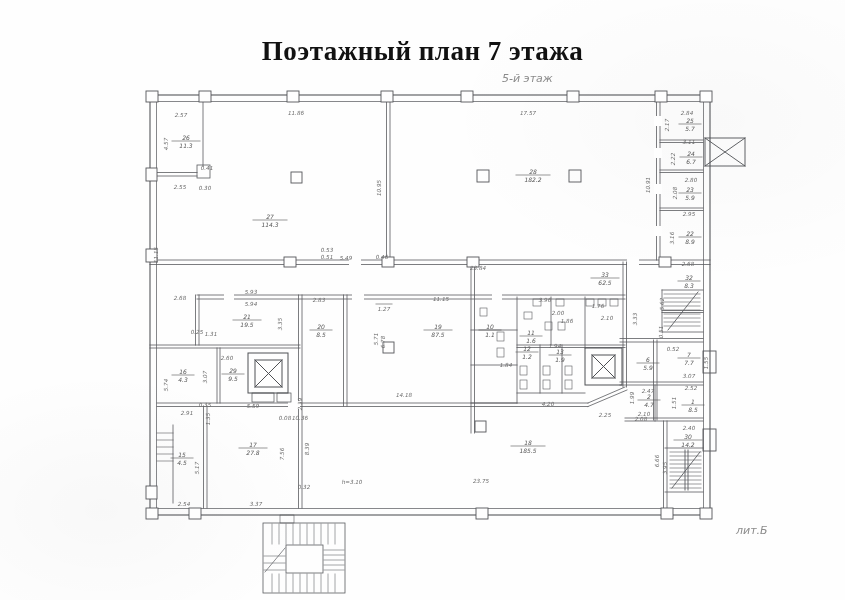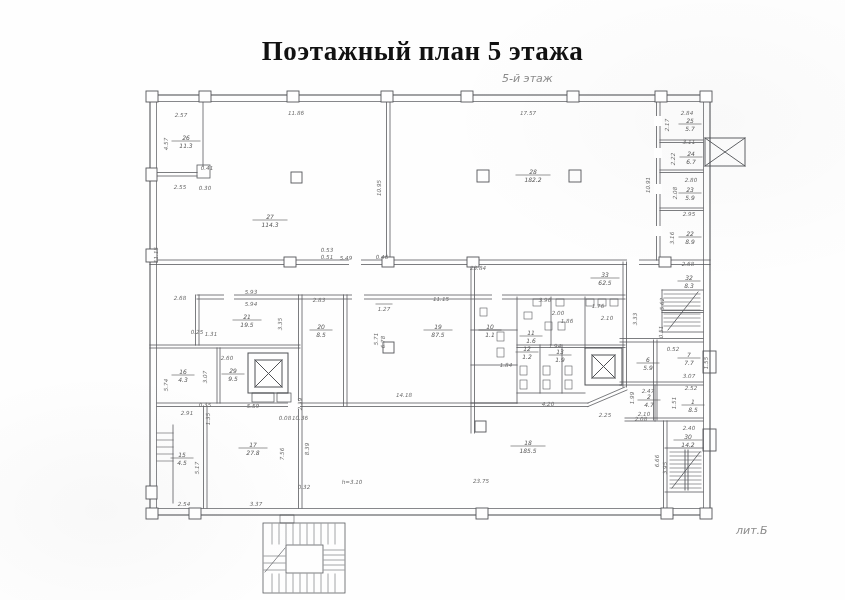--- a/index.html
+++ b/index.html
@@ -16,21 +16,21 @@
   #floor-note{top:72px;left:502px;}
   #lit-note{top:524px;left:736px;}
   svg text{font-family:"DejaVu Sans",sans-serif;}
   .dim{font-size:5.6px;fill:#6d6d6d;font-style:italic;}
   .rnum,.rarea{font-size:6px;fill:#555;font-style:italic;}
 </style>
 </head>
 <body>
 
 <div id="stage">
-  <h1 id="title">Поэтажный план 5 этажа</h1>
+  <h1 id="title">Поэтажный план 7 этажа</h1>
   <div id="floor-note" class="plan-note">5-й этаж</div>
   <div id="lit-note" class="plan-note">лит.Б</div>
 
   <svg width="845" height="600" viewBox="0 0 845 600" style="position:absolute;top:0;left:0" fill="none" stroke-linecap="square">
 
     <g stroke="#54565a" stroke-width="1.1">
       <rect x="150" y="95" width="560" height="420"></rect>
       <rect x="156.5" y="101.5" width="547" height="407" stroke-width="0.7"></rect>
     </g>
 

